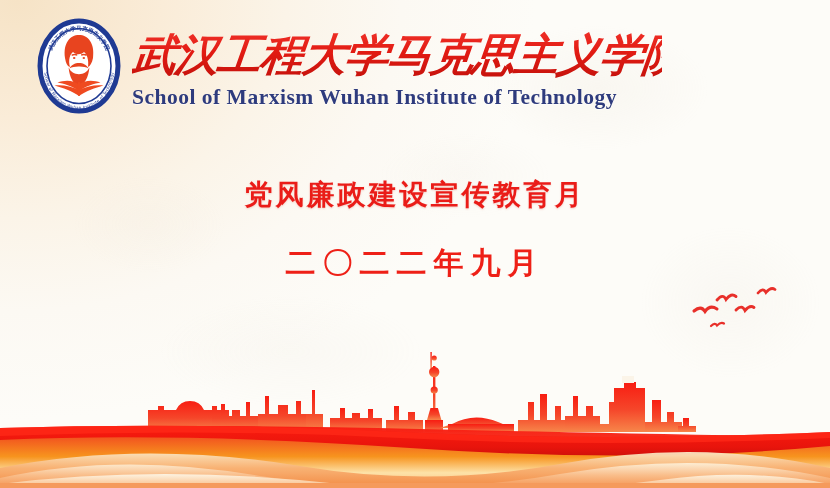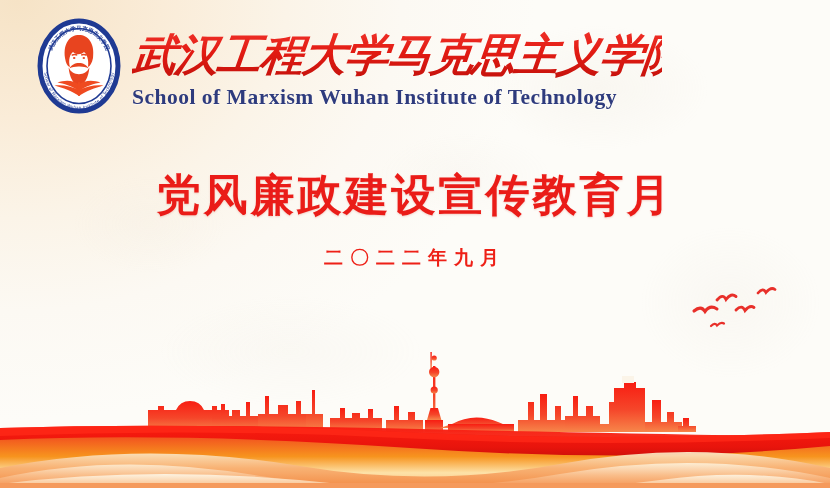--- a/index.html
+++ b/index.html
@@ -35,26 +35,26 @@
     color:#2e3b7d;font-family:"Liberation Serif",serif;font-weight:bold;
     font-size:21.5px;letter-spacing:.5px;white-space:nowrap;line-height:1;
     text-shadow:0 1px 0 rgba(255,255,255,.6);
   }
   
   #title-block{
     position:absolute;left:0;right:0;top:158px;text-align:center;
   }
   .title-line{
     color:#ea1c18;font-family:"DejaVu Sans",sans-serif;font-weight:bold;
-    font-size:44px;letter-spacing:3px;line-height:74px;white-space:nowrap;
+    font-size:28px;letter-spacing:3px;line-height:74px;white-space:nowrap;
     text-shadow:0 1px 2px rgba(210,60,40,.22);
   }
   #date-line{
     margin-top:16px;color:#ee2017;font-family:Liberation Sans, sans-serif;
-    font-weight:bold;font-size:19px;letter-spacing:7px;line-height:1;
+    font-weight:bold;font-size:30px;letter-spacing:7px;line-height:1;
     white-space:nowrap;
   }
   
   #birds{position:absolute;left:676px;top:278px;width:150px;height:70px;}
   
   #scene{position:absolute;left:0;bottom:0;width:830px;height:160px;}
 </style>
 </head>
 <body>
 

